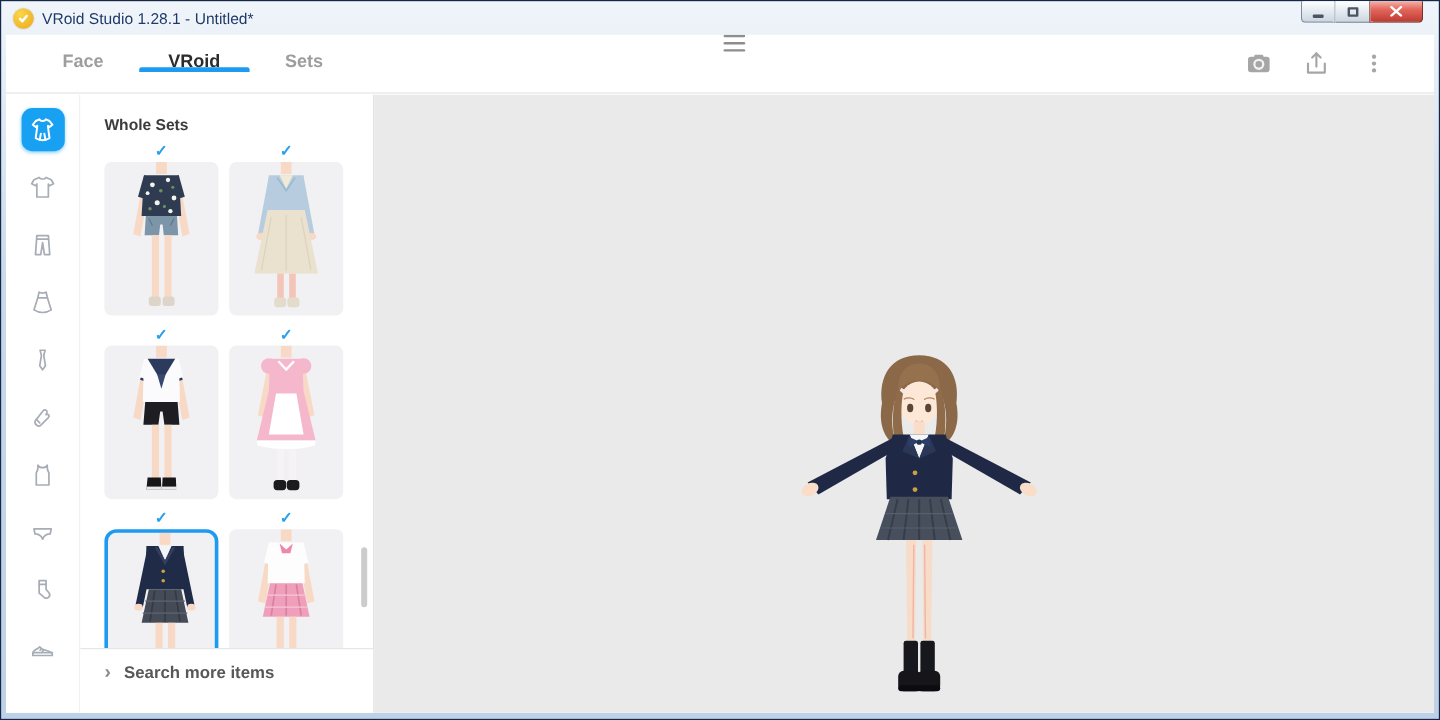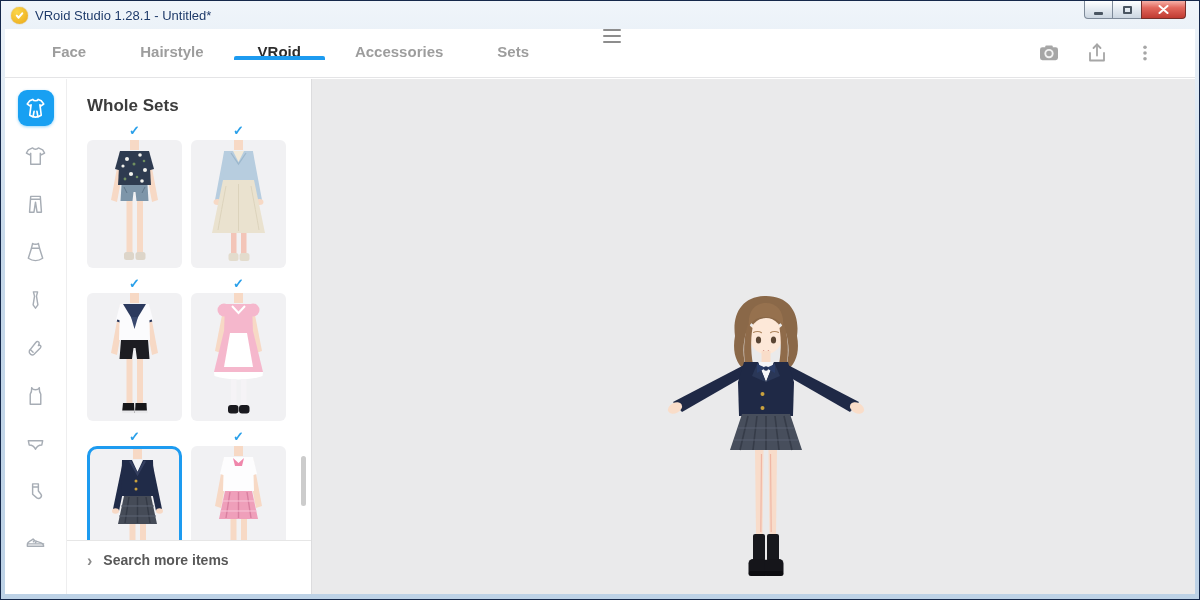--- a/index.html
+++ b/index.html
@@ -55,21 +55,21 @@
     display:flex; flex-direction:column; align-items:center; padding-top:11px; }
   .icon-btn { width:36px; height:36px; margin-bottom:12px; border-radius:9px;
     display:flex; align-items:center; justify-content:center; cursor:pointer; }
   .icon-btn.selected { background:#18a0f2; box-shadow:0 1px 3px rgba(24,160,242,.45); }
   .icon-btn svg { stroke:#a7adb5; fill:none; stroke-width:1.5; stroke-linejoin:round; stroke-linecap:round; }
   .icon-btn.selected svg { stroke:#ffffff; stroke-width:1.7; }
 
   
   .panel { position:relative; width:245px; background:#fff; border-right:1px solid #dcdcde; }
   .panel-scroll { position:absolute; top:0; left:0; right:0; bottom:54px; overflow:hidden; }
-  .panel-title { margin:17px 0 0 20px; font-size:17px; font-weight:700; color:#3c3c3c; }
+  .panel-title { margin:17px 0 0 20px; font-size:13px; font-weight:700; color:#3c3c3c; }
   .grid { display:grid; grid-template-columns:95px 95px; column-gap:9px; row-gap:9px;
     margin:8px 0 0 20px; }
   .check { height:16px; line-height:14px; text-align:center; color:#2aa0ea;
     font-size:13px; font-weight:700; }
   .thumb { width:95px; height:128px; background:#f1f1f3; border-radius:6px;
     overflow:hidden; cursor:pointer; }
   .thumb.selected { border:3px solid #1d9bf0; border-radius:10px; }
   .scroll-thumb { position:absolute; right:5px; top:377px; width:5px; height:50px;
     background:#cccccc; border-radius:3px; cursor:grab; }
   .panel-footer { position:absolute; left:0; right:0; bottom:0; height:54px;
@@ -114,28 +114,22 @@
     <div class="navbar">
       <div class="hamburger">
           <span></span>
           <span></span>
           <span></span>
         </div>
       <div class="tabs">
         <div class="tab">
             <span>Face</span>
           </div>
-        <div class="tab">
-            <span>Hairstyle</span>
-          </div>
         <div class="tab active">
             <span>VRoid</span>
-          </div>
-        <div class="tab">
-            <span>Accessories</span>
           </div>
         <div class="tab">
             <span>Sets</span>
           </div>
       </div>
       <div class="nav-actions">
         <div class="abtn">
           <svg width="24" height="24" viewBox="0 0 24 24">
             <rect x="8.2" y="4.6" width="7.6" height="4" rx="1.2" fill="#a6a6a6"></rect>
             <rect x="3" y="6.2" width="18" height="13" rx="2.4" fill="#a6a6a6"></rect>

